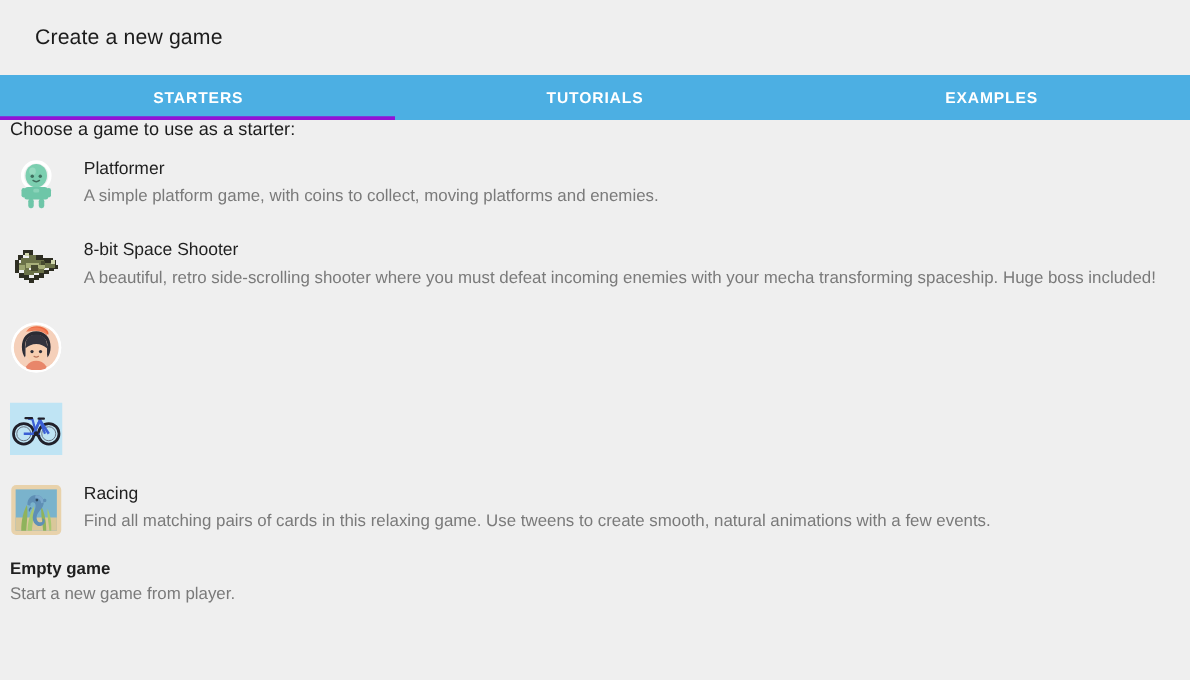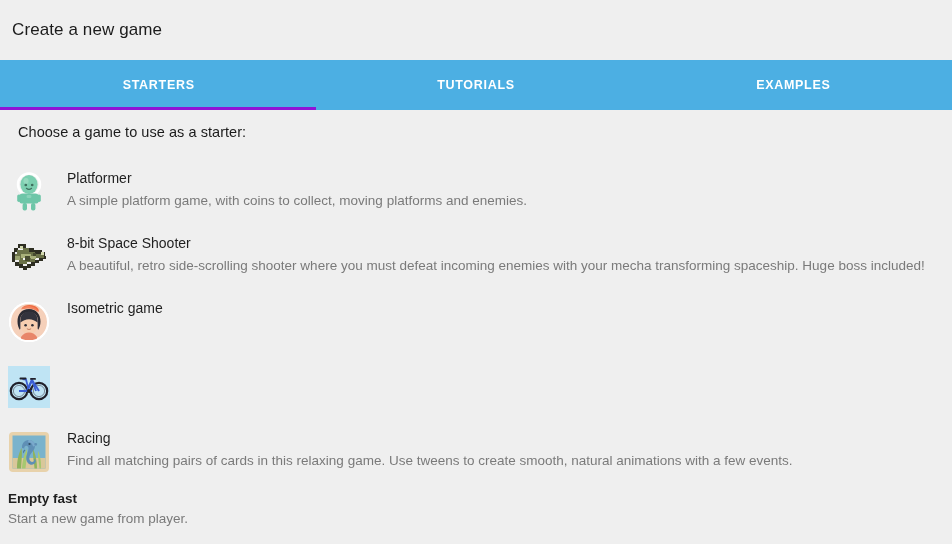--- a/index.html
+++ b/index.html
@@ -15,34 +15,34 @@
     font-family: "Liberation Sans", sans-serif;
     color: #222222;
     -webkit-font-smoothing: antialiased;
   }
 
   
   .header {
     height: 60px;
     display: flex;
     align-items: center;
-    padding-left: 12px;
+    padding-left: 28px;
     background: #efefef;
   }
   .header-title {
     font-size: 17px;
     font-weight: 400;
     color: #1b1b1b;
     letter-spacing: 0.1px;
   }
 
   
   .tabbar {
     position: relative;
-    height: 50px;
+    height: 36px;
     background: #4cafe3;
     display: flex;
     align-items: center;
   }
   .tab {
     flex: 1 1 0;
     height: 50px;
     display: flex;
     align-items: center;
     justify-content: center;
@@ -65,28 +65,26 @@
   
   .content {
     padding: 0 8px;
     background: #efefef;
     height: 434px;
     overflow: hidden;
   }
   .choose-label {
     font-size: 14.5px;
     color: #1b1b1b;
-    padding-top: 14px;
     padding-bottom: 10px;
     letter-spacing: 0.05px;
-    margin-left: 10px;
   }
 
   .starter-list {
-    margin-top: 18px;
+    margin-top: 2px;
   }
   .starter-row {
     display: flex;
     align-items: flex-start;
     margin-bottom: 20px;
     cursor: pointer;
   }
   .starter-icon-cell {
     flex: 0 0 59px;
     display: flex;
@@ -251,21 +249,20 @@
           <path d="M13.5 7.5 C16 4 22 3.2 26.5 5 C30 6.4 31.5 9 30.5 11 C28.5 8 25 6.5 21 6.8 C18 7 15.5 7.2 13.5 7.5 Z" fill="#ef6b42"></path>
           <path d="M12.8 8.4 C14.5 5.6 19 4.4 23.5 5.4 C27.5 6.3 30 8.6 29.6 11.2 C27 8.2 22.5 7 17.5 7.8 C15.5 8.1 13.9 8.2 12.8 8.4 Z" fill="#f2825c"></path>
           <circle cx="17.6" cy="24.2" r="1.3" fill="#2f2f38"></circle>
           <circle cx="24.4" cy="24.2" r="1.3" fill="#2f2f38"></circle>
           <path d="M19.2 28 Q21 29.4 22.8 28" stroke="#b9745a" stroke-width="0.9" fill="none" stroke-linecap="round"></path>
           <path d="M13 36 C15 33 18 31.6 21 31.6 C24 31.6 27 33 29 36 L29 39 L13 39 Z" fill="#e8866a"></path>
           <circle cx="21" cy="21" r="19.2" fill="none" stroke="#ffffff" stroke-width="1.6"></circle>
         </svg>
       </div>
       <div class="starter-text">
-        <div class="starter-name">Isometric game</div>
       </div>
     </div>
 
     <div class="starter-row">
       <div class="starter-icon-cell">
         <svg class="starter-icon" viewBox="0 0 42 42">
           <rect x="0" y="0" width="42" height="42" fill="#bfe4f4"></rect>
           <circle cx="11" cy="25" r="8.2" fill="none" stroke="#20202a" stroke-width="2.2"></circle>
           <circle cx="31" cy="25" r="8.2" fill="none" stroke="#20202a" stroke-width="2.2"></circle>
           <circle cx="11" cy="25" r="5.6" fill="none" stroke="#5f6673" stroke-width="0.7"></circle>
@@ -302,18 +299,18 @@
           <path d="M16.5 18.5 C15 19.5 14.5 21.5 15.5 22.5 C16 21 16.5 20 17.5 19.5 Z" fill="#4e7a9e"></path>
         </svg>
       </div>
       <div class="starter-text">
         <div class="starter-name">Racing</div>
         <div class="starter-desc">Find all matching pairs of cards in this relaxing game. Use tweens to create smooth, natural animations with a few events.</div>
       </div>
     </div>
 
     <div class="empty-row">
-      <div class="empty-name">Empty fast</div>
+      <div class="empty-name">Empty game</div>
       <div class="empty-desc">Start a new game from player.</div>
     </div>
 
   </div>
 </div>
 
 </body></html>

